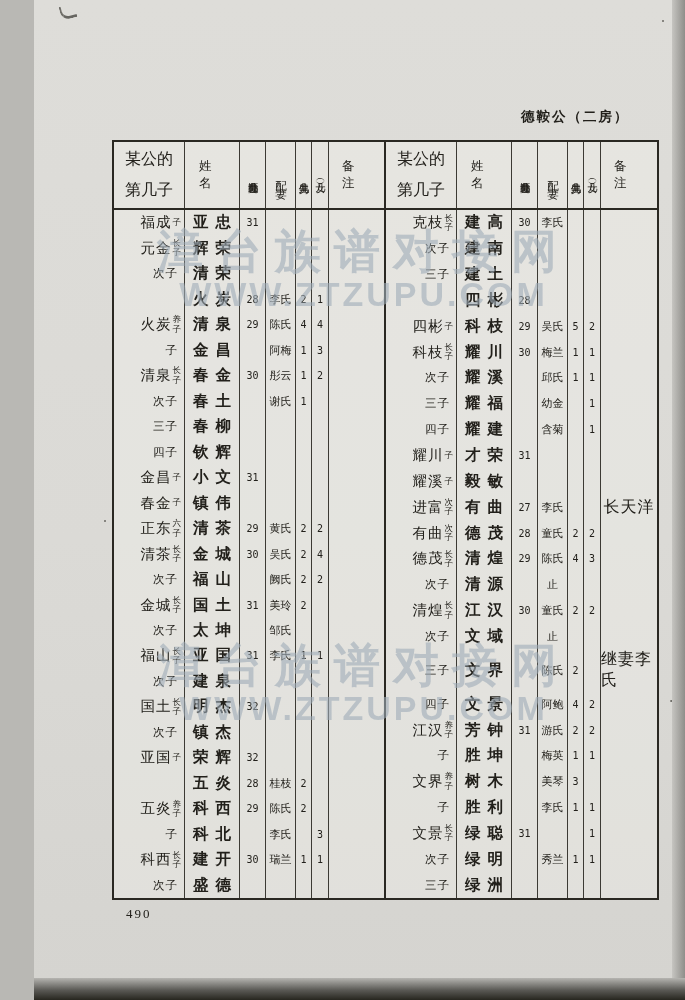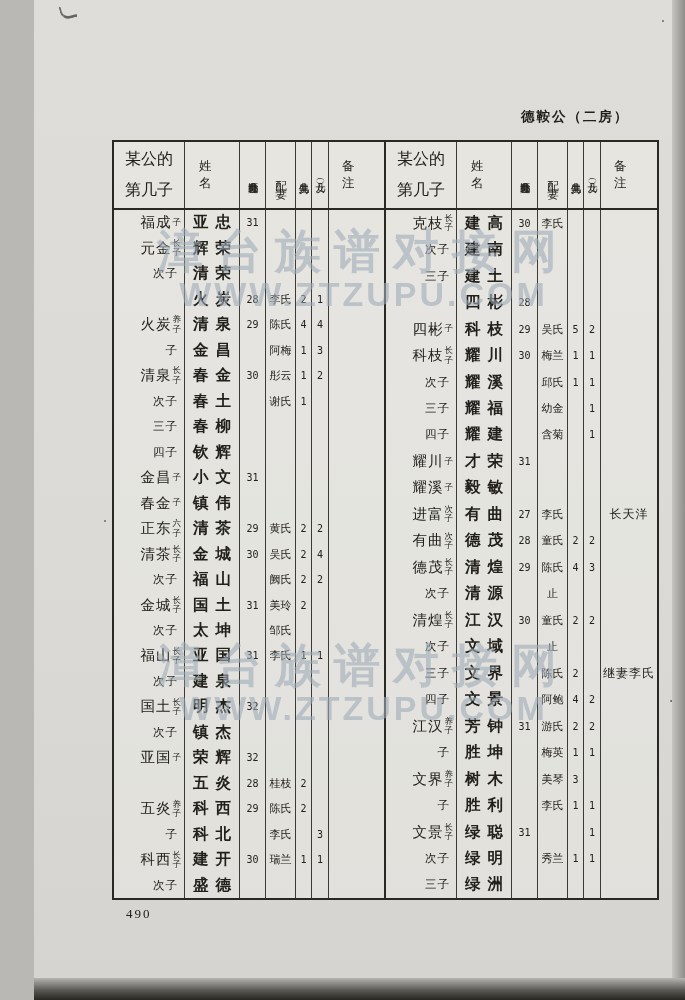--- a/index.html
+++ b/index.html
@@ -47,21 +47,21 @@
   .h-note{font-size:12.5px;letter-spacing:13px;padding-left:13px;}
 
   
   .c-parent{justify-content:flex-end;padding-right:3px;}
   .c-parent .pname{font-size:14.5px;letter-spacing:1px;}
   .rank-stack{white-space:pre-line;font-size:8.5px;line-height:1.1;margin-left:1px;}
   .rank-plain{font-size:11.5px;letter-spacing:1px;padding-right:3px;}
   .c-name{font-size:15.5px;letter-spacing:7px;padding-left:7px;font-weight:600;}
   .c-gen,.c-sons,.c-daus{font-size:10px;font-family:"DejaVu Sans Mono",monospace;}
   .c-wife{font-size:11px;}
-  .c-note{font-size:12px;letter-spacing:1px;}
+  .c-note{font-size:16px;letter-spacing:1px;}
 
   
   .wm{position:absolute;left:62px;width:535px;text-align:center;z-index:6;
       pointer-events:none;color:rgba(158,172,184,.60);}
   .wm .l1{font-size:46px;font-weight:700;letter-spacing:13px;line-height:1.05;text-align:center;}
   .wm .l2{font-size:34px;font-weight:700;letter-spacing:3px;line-height:1.1;
       font-family:"Liberation Sans","DejaVu Sans",sans-serif;}
   .wm1{top:228px;} .wm2{top:642px;}
 
   .ink-mark{position:absolute;left:26px;top:5px;width:14px;height:11px;

